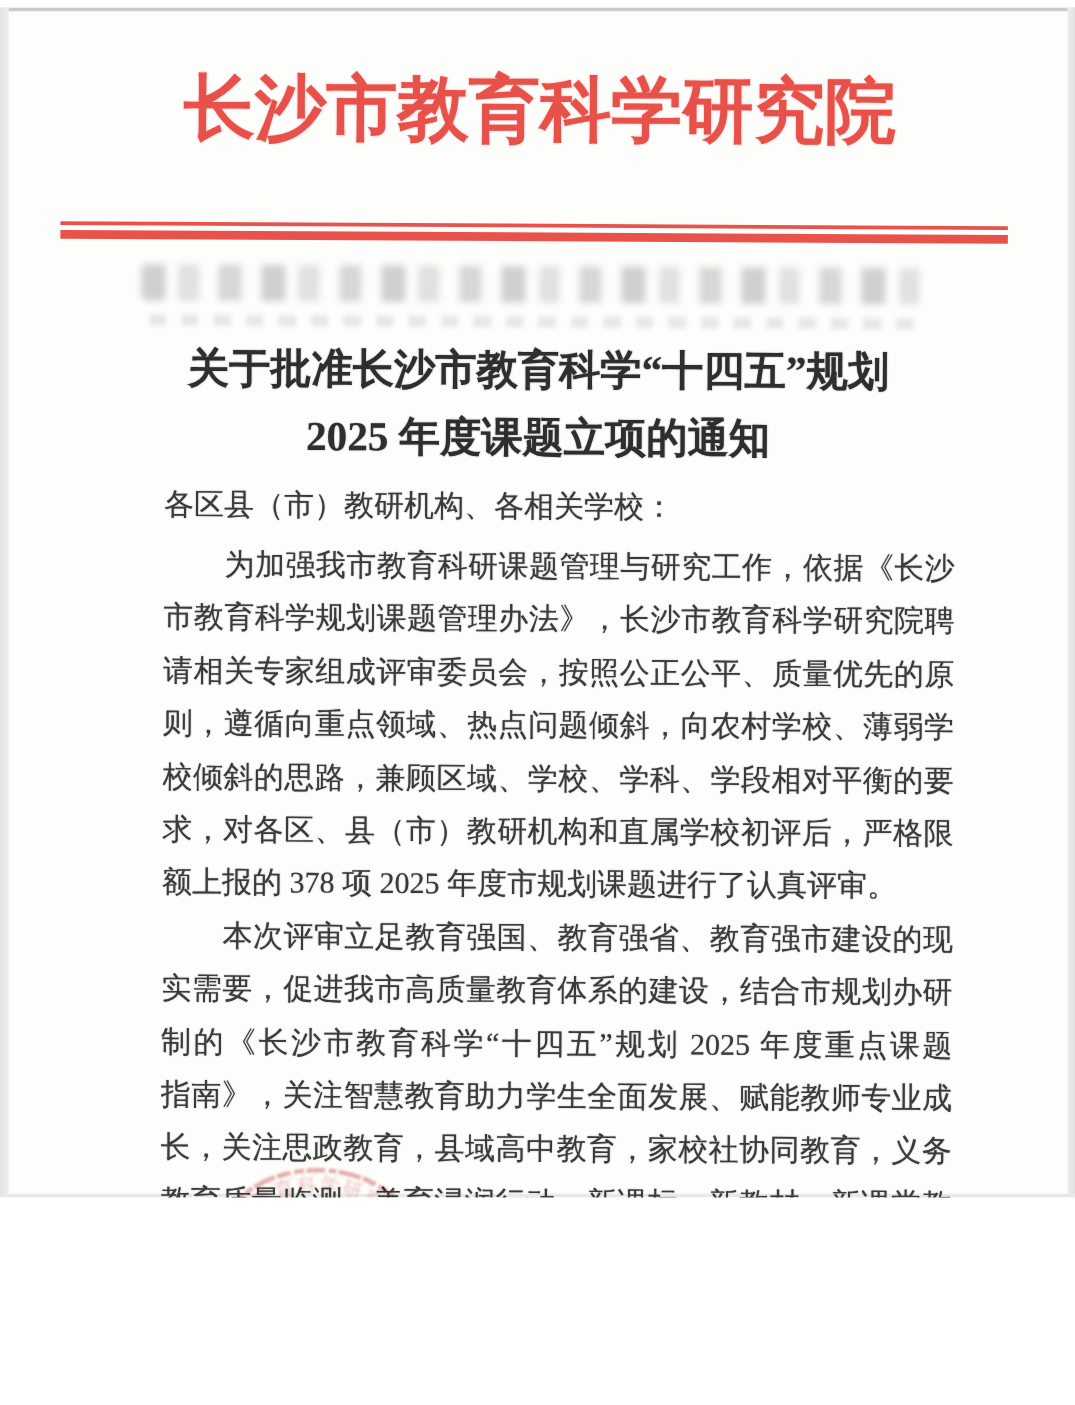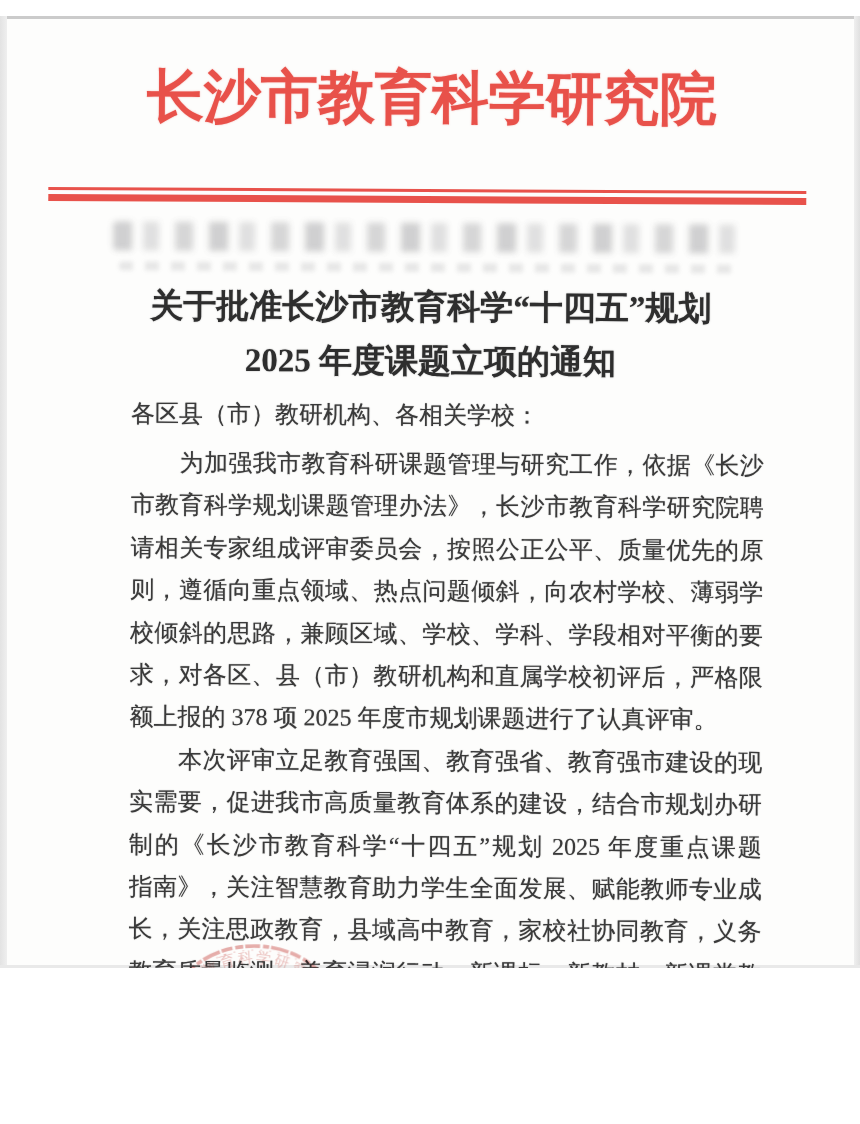--- a/index.html
+++ b/index.html
@@ -3,21 +3,21 @@
 <meta charset="utf-8">
 <style>
   * { margin: 0; padding: 0; box-sizing: border-box; }
   html, body { background: #ffffff; }
   body { font-family: "Liberation Serif", "DejaVu Serif", serif; }
 
   .page {
     position: relative;
     width: 860px;
     height: 952px;
-    margin: 16px auto;
+    margin: 6px auto;
     background: #fdfdfc;
     overflow: hidden;
   }
 
   
   .edge { position: absolute; pointer-events: none; }
   .edge-top    { top: 0; left: 0; right: 0; height: 3px; background: #cbcbcb; }
   .edge-left   { top: 0; left: 0; bottom: 0; width: 7px;
                  background: linear-gradient(90deg, #e3e3e3, #efefef); }
   .edge-right  { top: 0; right: 0; bottom: 0; width: 6px;

